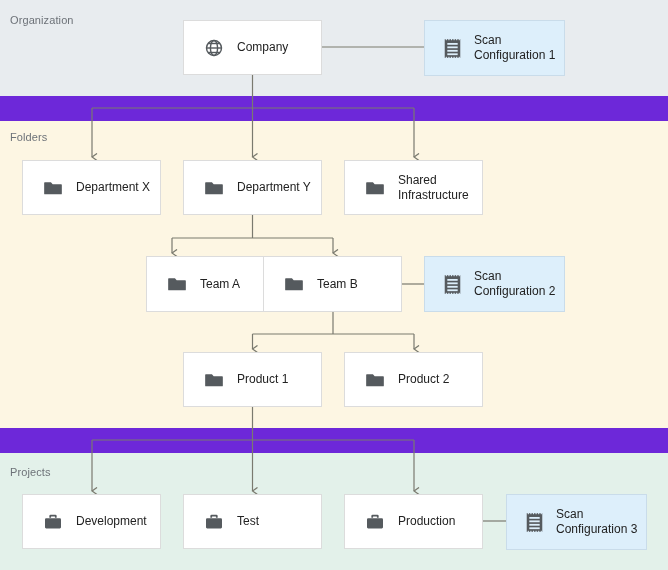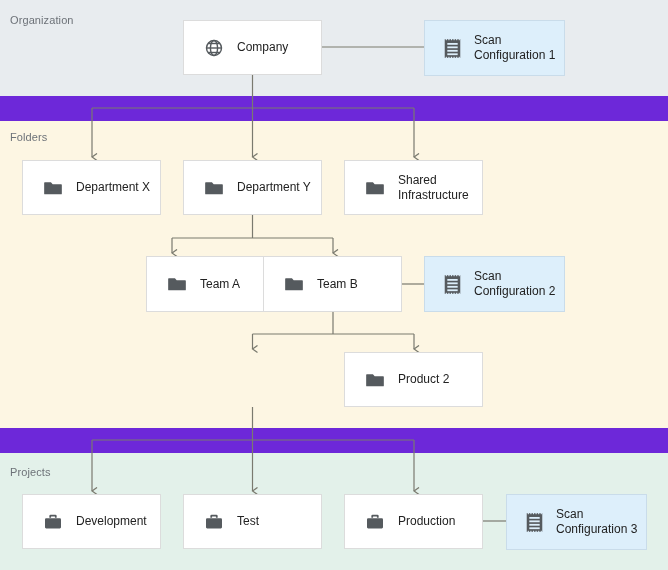--- a/index.html
+++ b/index.html
@@ -258,20 +258,26 @@
         <rect x="9.2" y="21.6" width="1.3" height="2.4"></rect>
         <rect x="12.2" y="21.6" width="1.3" height="2.4"></rect>
         <rect x="15.2" y="21.6" width="1.3" height="2.4"></rect>
         <rect x="18.2" y="21.6" width="1.3" height="2.4"></rect>
       </g>
     </svg>
     <div class="node-label">Scan
 Configuration 2</div>
   </div>
 
+  <div class="node n-product1">
+    <svg class="icon" viewBox="0 0 24 24">
+      <path fill="#555a5e" d="M2.2,5.2 h7.3 l2.1,2.4 h10.2 a0.8,0.8 0 0 1 0.8,0.8 v10.4 a0.8,0.8 0 0 1 -0.8,0.8 h-19.6 a0.8,0.8 0 0 1 -0.8,-0.8 v-12.8 a0.8,0.8 0 0 1 0.8,-0.8 z"></path>
+    </svg>
+    <div class="node-label">Product 1</div>
+  </div>
 
   <div class="node n-product2">
     <svg class="icon" viewBox="0 0 24 24">
       <path fill="#555a5e" d="M2.2,5.2 h7.3 l2.1,2.4 h10.2 a0.8,0.8 0 0 1 0.8,0.8 v10.4 a0.8,0.8 0 0 1 -0.8,0.8 h-19.6 a0.8,0.8 0 0 1 -0.8,-0.8 v-12.8 a0.8,0.8 0 0 1 0.8,-0.8 z"></path>
     </svg>
     <div class="node-label">Product 2</div>
   </div>
 
   <div class="node n-dev">
     <svg class="icon" viewBox="0 0 24 24">

